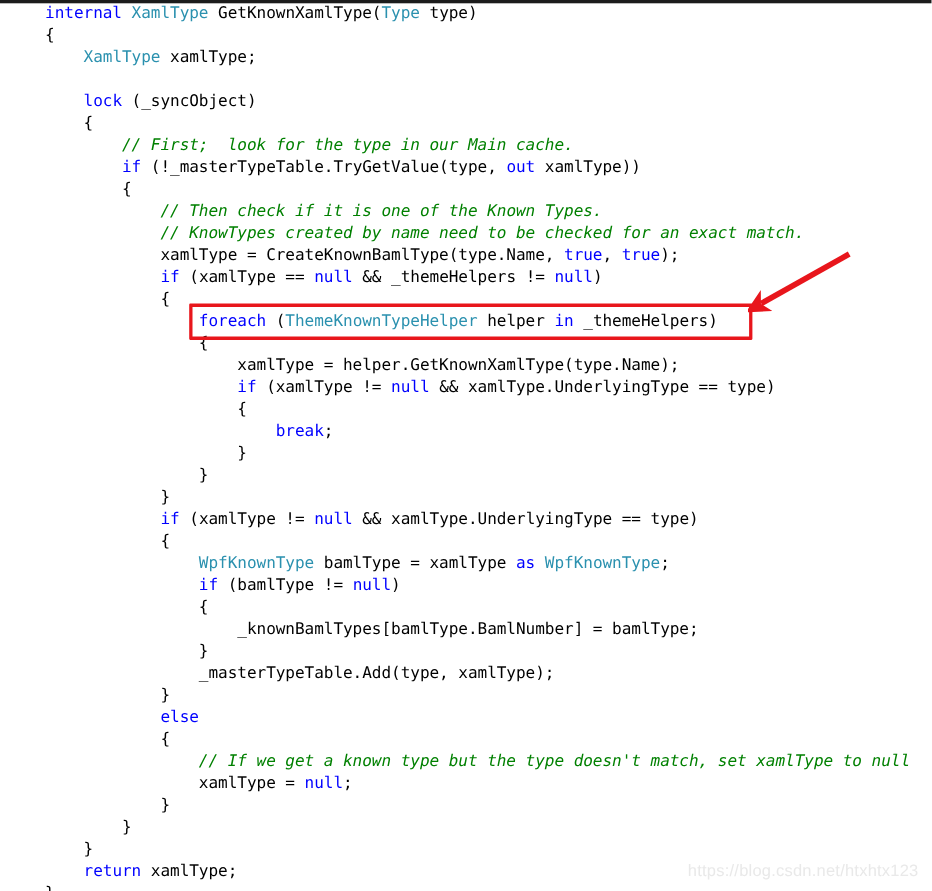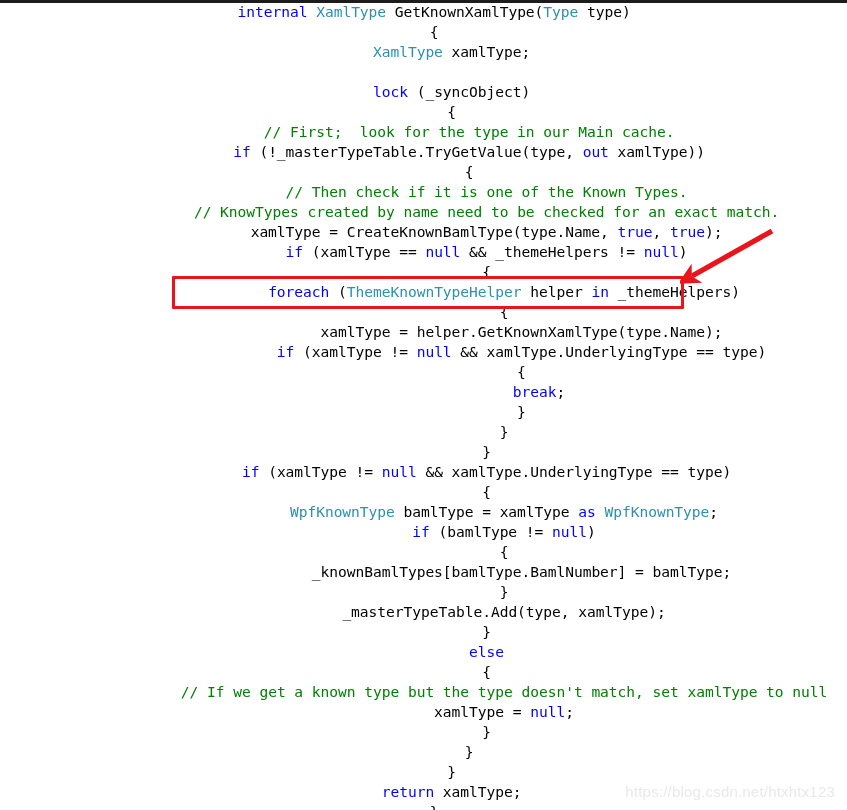--- a/index.html
+++ b/index.html
@@ -41,27 +41,26 @@
     font-family: "DejaVu Sans Mono", "Liberation Mono", monospace;
     font-size: 14.6px;
     line-height: 20px;
     white-space: pre;
     letter-spacing: -0.05px;
   }
 
   .ln {
     height: 20px;
     white-space: pre;
-    text-align: center;
   }
 
   
   .kw   { color: #0000ff; }   
   .typ  { color: #2b91af; }   
-  .cmt  { color: #008000; }   
+  .cmt  { color: #008000; font-style: italic; }   
   .pln  { color: #000000; }   
 
   
   #highlight-box {
     position: absolute;
     left: 172px;
     top: 276px;
     width: 512px;
     height: 33px;
     border: 3px solid #e8161c;

